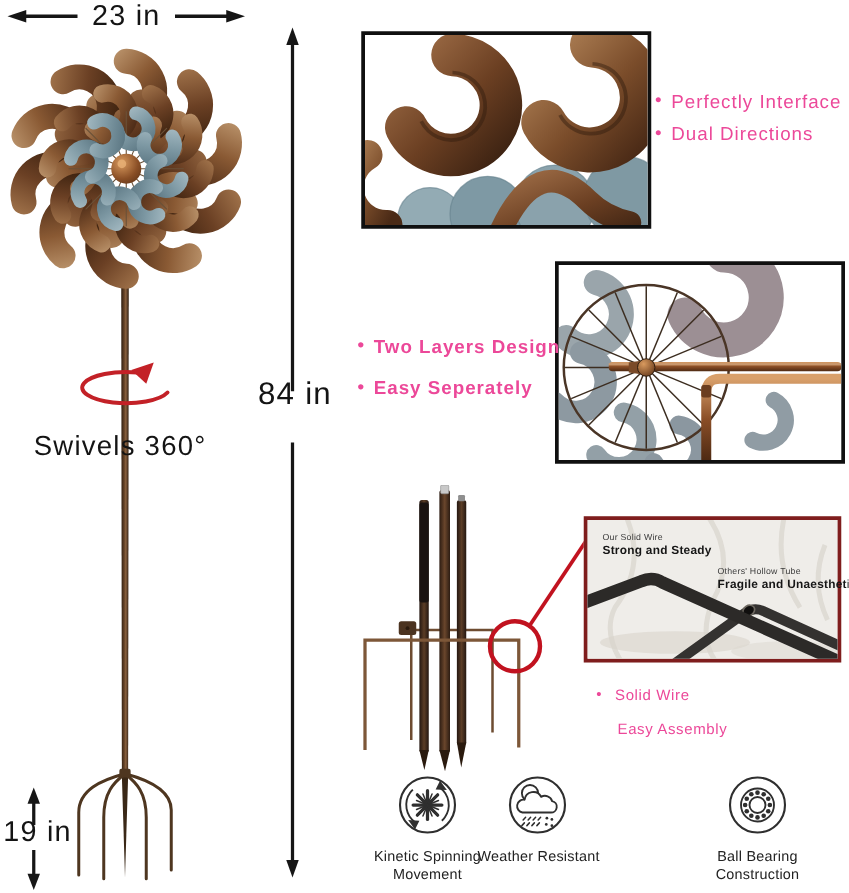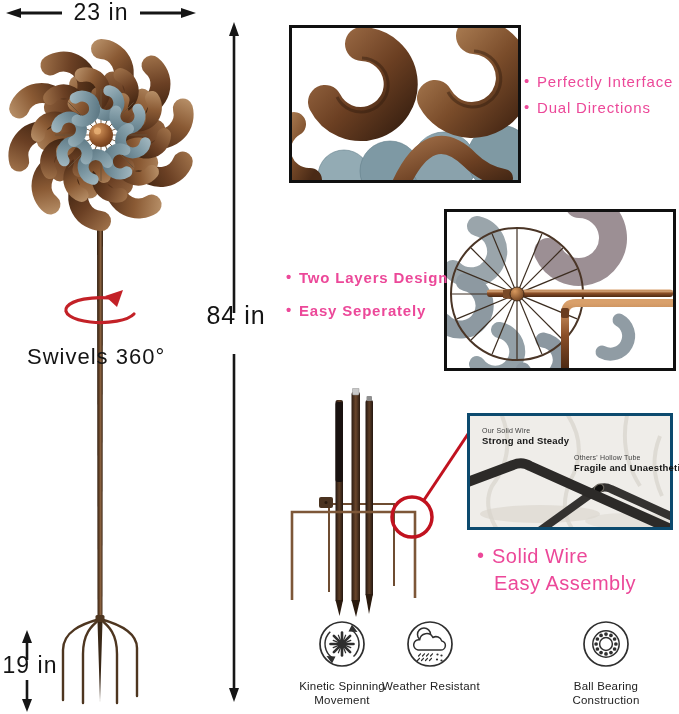--- a/index.html
+++ b/index.html
@@ -7,23 +7,23 @@
           font-family:"Liberation Sans","DejaVu Sans",sans-serif;color:#1d1d1d;}
   .abs{position:absolute;}
   .dim-label{font-size:23px;letter-spacing:1px;color:#141414;white-space:nowrap;}
   .photo{position:absolute;border:3px solid #101010;background:#fff;}
   .photo svg{display:block;}
   .bullets{position:absolute;}
   .bullet{position:relative;padding-left:13px;font-size:15px;letter-spacing:.8px;
           line-height:16px;margin-bottom:10px;white-space:nowrap;color:#ec4899;}
   .bullet::before{content:"\2022";position:absolute;left:0;top:-1px;}
   .bullets-p2 .bullet{margin-bottom:17px;font-weight:bold;}
-  .bullets-lg .bullet{font-size:20px;line-height:20px;letter-spacing:.5px;padding-left:15px;margin-bottom:7px;}
+  .bullets-lg .bullet{font-size:12px;line-height:20px;letter-spacing:.5px;padding-left:15px;margin-bottom:7px;}
   .bullet.no-dot::before{content:"";}
-  .inset{position:absolute;left:467px;top:413px;width:200px;height:111px;border:3px solid #0c4a6e;background:#efede9;}
+  .inset{position:absolute;left:467px;top:413px;width:200px;height:111px;border:3px solid #7f1d1d;background:#efede9;}
   .inset-small{position:absolute;font-size:7px;letter-spacing:.2px;color:#3c3c3c;white-space:nowrap;}
   .inset-bold{position:absolute;font-size:9.5px;font-weight:bold;letter-spacing:.2px;color:#161616;white-space:nowrap;}
   .feature{position:absolute;top:620px;width:96px;text-align:center;}
   .feature svg{display:block;margin:0 auto;}
   .feature .flabel{font-size:11.5px;line-height:14px;letter-spacing:.2px;color:#222;white-space:nowrap;}
   .feature .flabel:first-of-type{margin-top:11px;}
 </style>
 </head>
 <body>
 

